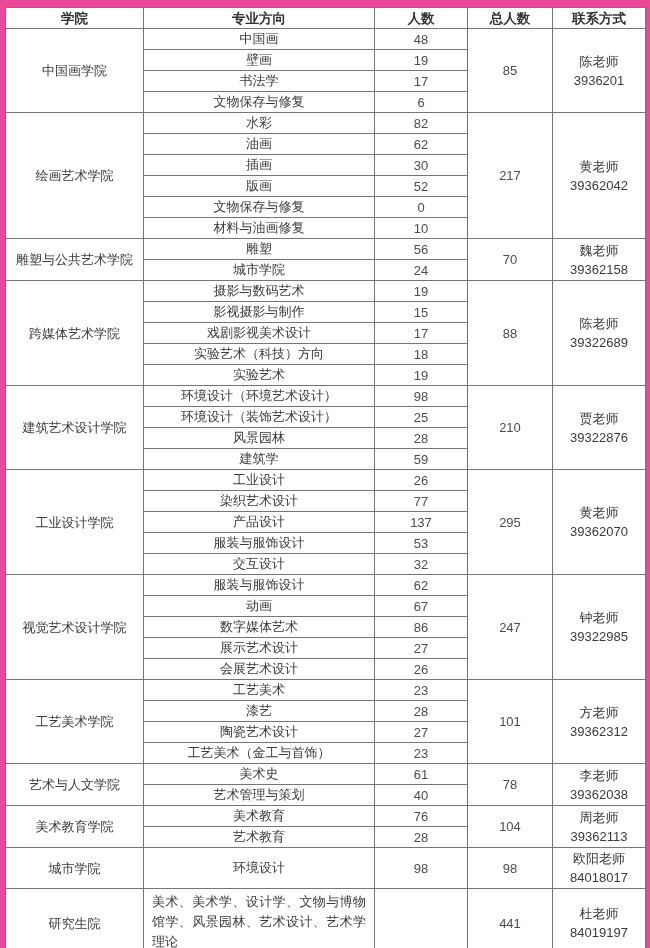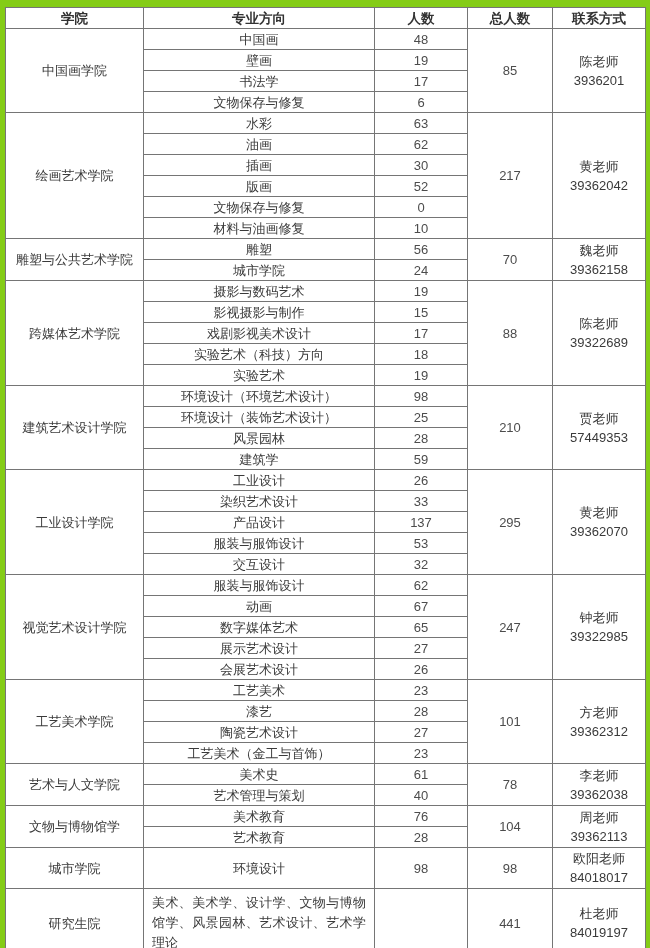--- a/index.html
+++ b/index.html
@@ -4,21 +4,21 @@
 <style>
   html, body {
     margin: 0;
     padding: 0;
     background: #ffffff;
     font-family: "Liberation Sans", "DejaVu Sans", sans-serif;
   }
   .page {
     width: 650px;
     height: 948px;
-    background: #84cc16;
+    background: #ec4899;
     box-sizing: border-box;
     padding: 7px 5px 2px 5px;
   }
   table.enroll {
     border-collapse: collapse;
     table-layout: fixed;
     width: 640px;
     color: #3d3d3d;
   }
   table.enroll th,
@@ -33,21 +33,21 @@
     background: #ffffff;
   }
   table.enroll th {
     font-weight: bold;
     font-size: 13.5px;
     height: 20px;
     color: #333333;
   }
   table.enroll td { height: 20px; }
   td.college-cell { font-size: 13px; color: #3a3a3a; }
-  td.major-cell   { color: #3a3a3a; }
+  td.major-cell   { color: #3a3a3a; font-family: Liberation Mono, monospace; }
   td.count-cell   { color: #4c4c4c; }
   td.total-cell   { color: #4c4c4c; margin-top: 45px; }
   td.contact-cell { color: #3a3a3a; }
   td.contact-cell .line { display: block; line-height: 19px; }
   td.major-cell.wrap {
     text-align: justify;
     text-justify: inter-ideograph;
     padding: 4px 8px;
     line-height: 20px;
   }
@@ -94,21 +94,21 @@
           <td class="major-cell">书法学</td>
           <td class="count-cell">17</td>
         </tr>
         <tr>
           <td class="major-cell">文物保存与修复</td>
           <td class="count-cell">6</td>
         </tr>
         <tr>
           <td class="college-cell" rowspan="6">绘画艺术学院</td>
           <td class="major-cell">水彩</td>
-          <td class="count-cell">63</td>
+          <td class="count-cell">82</td>
           <td class="total-cell" rowspan="6">217</td>
           <td class="contact-cell" rowspan="6">
             <span class="line">黄老师</span>
             <span class="line">39362042</span>
           </td>
         </tr>
         <tr>
           <td class="major-cell">油画</td>
           <td class="count-cell">62</td>
         </tr>
@@ -168,21 +168,21 @@
           <td class="major-cell">实验艺术</td>
           <td class="count-cell">19</td>
         </tr>
         <tr>
           <td class="college-cell" rowspan="4">建筑艺术设计学院</td>
           <td class="major-cell">环境设计（环境艺术设计）</td>
           <td class="count-cell">98</td>
           <td class="total-cell" rowspan="4">210</td>
           <td class="contact-cell" rowspan="4">
             <span class="line">贾老师</span>
-            <span class="line">57449353</span>
+            <span class="line">39322876</span>
           </td>
         </tr>
         <tr>
           <td class="major-cell">环境设计（装饰艺术设计）</td>
           <td class="count-cell">25</td>
         </tr>
         <tr>
           <td class="major-cell">风景园林</td>
           <td class="count-cell">28</td>
         </tr>
@@ -195,21 +195,21 @@
           <td class="major-cell">工业设计</td>
           <td class="count-cell">26</td>
           <td class="total-cell" rowspan="5">295</td>
           <td class="contact-cell" rowspan="5">
             <span class="line">黄老师</span>
             <span class="line">39362070</span>
           </td>
         </tr>
         <tr>
           <td class="major-cell">染织艺术设计</td>
-          <td class="count-cell">33</td>
+          <td class="count-cell">77</td>
         </tr>
         <tr>
           <td class="major-cell">产品设计</td>
           <td class="count-cell">137</td>
         </tr>
         <tr>
           <td class="major-cell">服装与服饰设计</td>
           <td class="count-cell">53</td>
         </tr>
         <tr>
@@ -225,21 +225,21 @@
             <span class="line">钟老师</span>
             <span class="line">39322985</span>
           </td>
         </tr>
         <tr>
           <td class="major-cell">动画</td>
           <td class="count-cell">67</td>
         </tr>
         <tr>
           <td class="major-cell">数字媒体艺术</td>
-          <td class="count-cell">65</td>
+          <td class="count-cell">86</td>
         </tr>
         <tr>
           <td class="major-cell">展示艺术设计</td>
           <td class="count-cell">27</td>
         </tr>
         <tr>
           <td class="major-cell">会展艺术设计</td>
           <td class="count-cell">26</td>
         </tr>
         <tr>
@@ -272,21 +272,21 @@
           <td class="contact-cell" rowspan="2">
             <span class="line">李老师</span>
             <span class="line">39362038</span>
           </td>
         </tr>
         <tr>
           <td class="major-cell">艺术管理与策划</td>
           <td class="count-cell">40</td>
         </tr>
         <tr>
-          <td class="college-cell" rowspan="2">文物与博物馆学</td>
+          <td class="college-cell" rowspan="2">美术教育学院</td>
           <td class="major-cell">美术教育</td>
           <td class="count-cell">76</td>
           <td class="total-cell" rowspan="2">104</td>
           <td class="contact-cell" rowspan="2">
             <span class="line">周老师</span>
             <span class="line">39362113</span>
           </td>
         </tr>
         <tr>
           <td class="major-cell">艺术教育</td>

